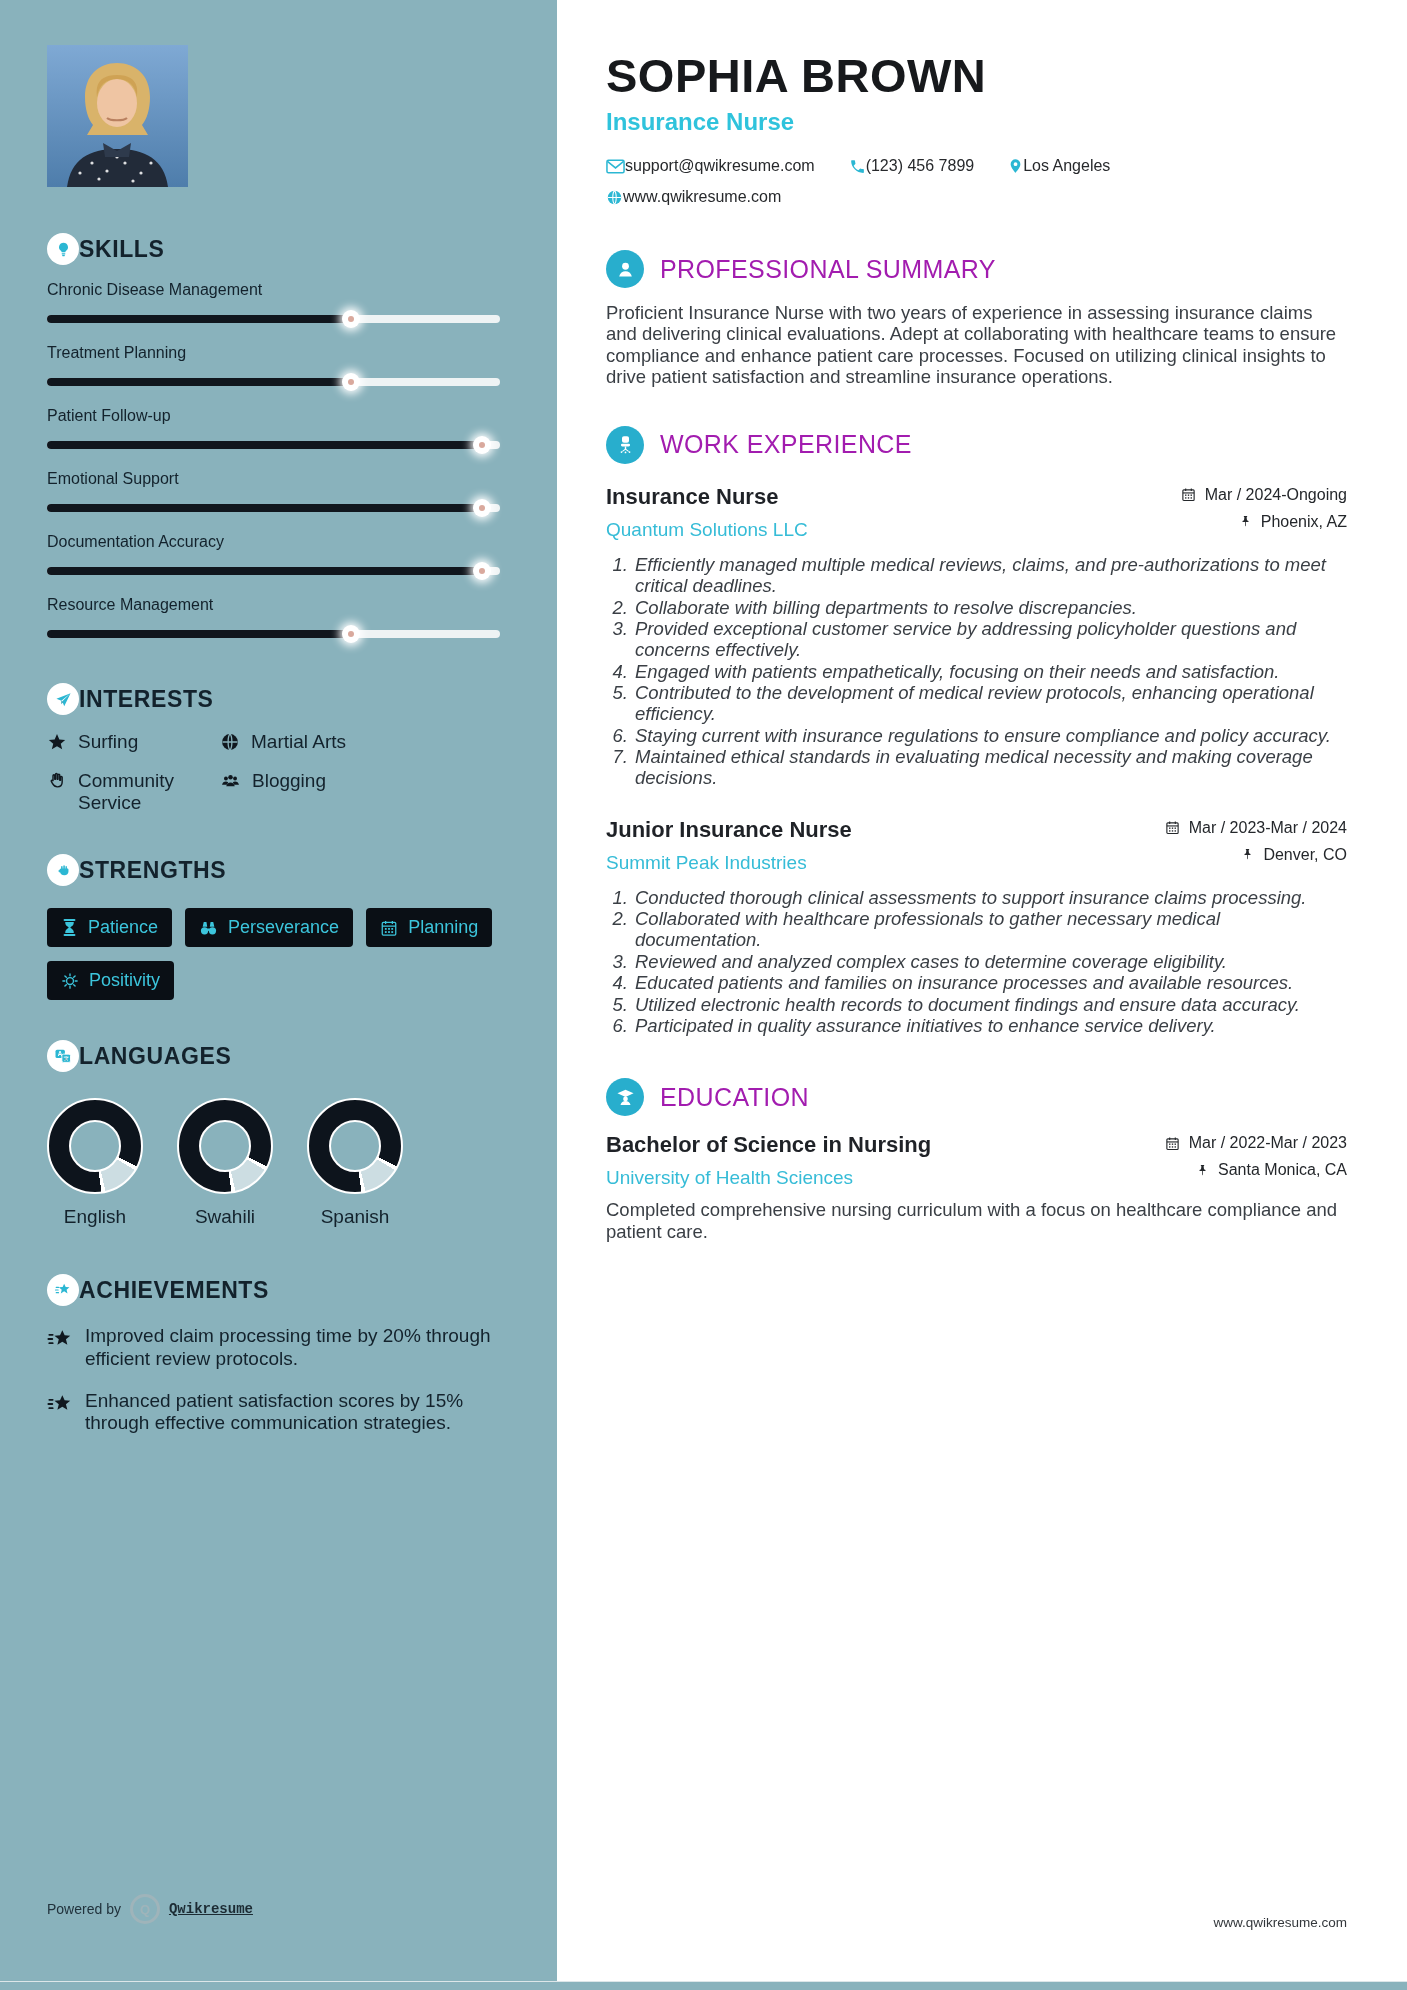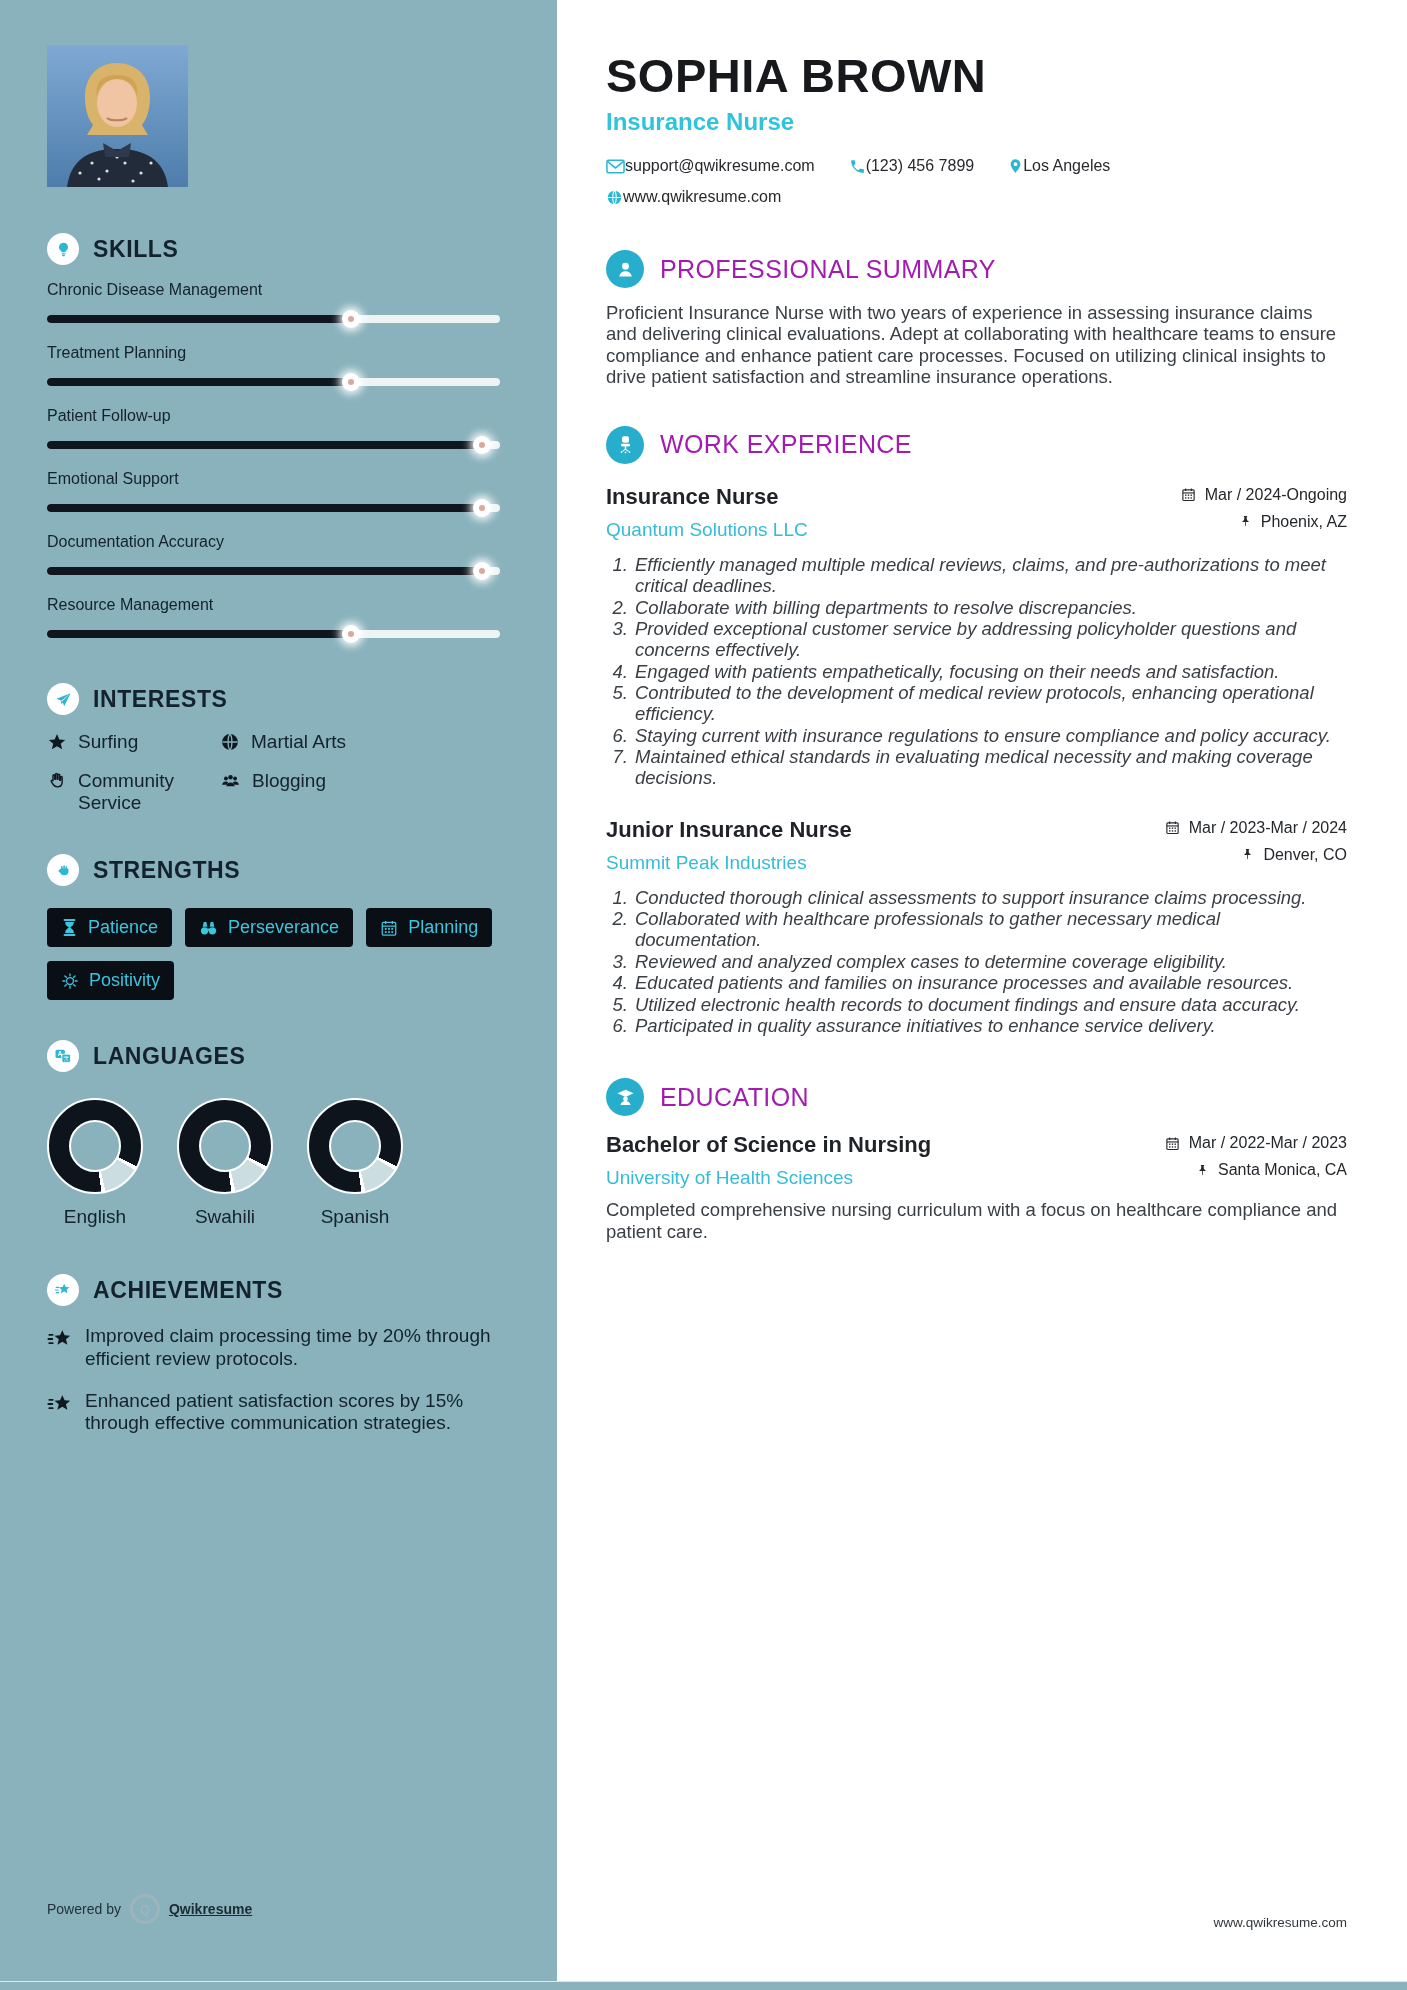--- a/index.html
+++ b/index.html
@@ -2,21 +2,21 @@
 <html><head>
 <meta charset="utf-8">
 <style>
   html,body{margin:0;padding:0;background:#e7e7e7;}
   .page{position:relative;width:1407px;height:1990px;background:#ffffff;margin:0 auto;
         font-family:"Liberation Sans","DejaVu Sans",sans-serif;overflow:hidden;}
   
   .sidebar{position:absolute;left:0;top:0;width:557px;height:1990px;background:#89b2bc;
            box-sizing:border-box;padding:45px 57px 0 47px;}
   .photo{width:141px;height:142px;display:block;}
-  .s-head{display:flex;align-items:center;gap:14px;}
+  .s-head{display:flex;align-items:center;}
   .s-head .circle{width:32px;height:32px;border-radius:50%;background:#ffffff;display:flex;
                   align-items:center;justify-content:center;flex:0 0 32px;}
   .s-head .s-title{font-size:23px;font-weight:700;color:#13222c;letter-spacing:.6px;}
   .skill{margin-top:16px;}
   .skill-label{font-size:16px;color:#13222c;margin-bottom:11px;}
   .bar{position:relative;height:18px;margin-bottom:7px;}
   .bar-track{position:absolute;left:0;right:0;top:5px;height:8px;border-radius:4px;background:#eef3f4;}
   .bar-fill{position:absolute;left:0;top:5px;height:8px;border-radius:4px;background:#10161d;}
   .bar-thumb{position:absolute;top:0;width:18px;height:18px;border-radius:50%;background:#ffffff;
              box-shadow:0 0 8px 3px rgba(255,255,255,.95);}
@@ -38,21 +38,21 @@
   .donut-hole{position:absolute;left:50%;top:50%;width:48px;height:48px;margin:-26px 0 0 -26px;
               border-radius:50%;background:#89b2bc;border:2px solid #ffffff;}
   .lang-label{font-size:19px;color:#13222c;margin-top:12px;}
   .ach-item{display:flex;gap:12px;margin-top:19px;align-items:flex-start;}
   .ach-item .txt{font-size:19px;color:#13222c;line-height:1.2;}
   .ach-item svg{flex:0 0 auto;margin-top:2px;}
   .s-footer{position:absolute;left:47px;bottom:66px;display:flex;align-items:center;gap:9px;}
   .s-footer .pb{font-size:14px;color:#21323c;}
   .qcircle{width:24px;height:24px;border-radius:50%;border:3px solid #9fb4ba;display:flex;align-items:center;
            justify-content:center;font-size:13px;font-weight:700;color:#9fb4ba;}
-  .s-footer .brand{font-size:14px;font-weight:700;color:#1c2b33;text-decoration:underline;}
+  .s-footer .brand{font-size:14px;font-weight:700;color:#1c2b33;text-decoration:underline;font-family:Liberation Mono, monospace;}
   .mt46{margin-top:46px;}.mt40{margin-top:40px;}
   
   .main{position:absolute;left:557px;top:8px;width:850px;height:1990px;box-sizing:border-box;
         padding:44px 60px 0 49px;background:#ffffff;}
   .name{font-size:47px;font-weight:800;color:#17191c;letter-spacing:.5px;line-height:1;}
   .role{font-size:24px;font-weight:600;color:#2fc3dc;margin-top:9px;}
   .contact-row{display:flex;align-items:center;gap:34px;margin-top:21px;}
   .contact-row.second{margin-top:13px;}
   .contact{display:inline-flex;align-items:center;font-size:16px;font-weight:500;color:#27292c;}
   .m-head{display:flex;align-items:center;gap:16px;}

